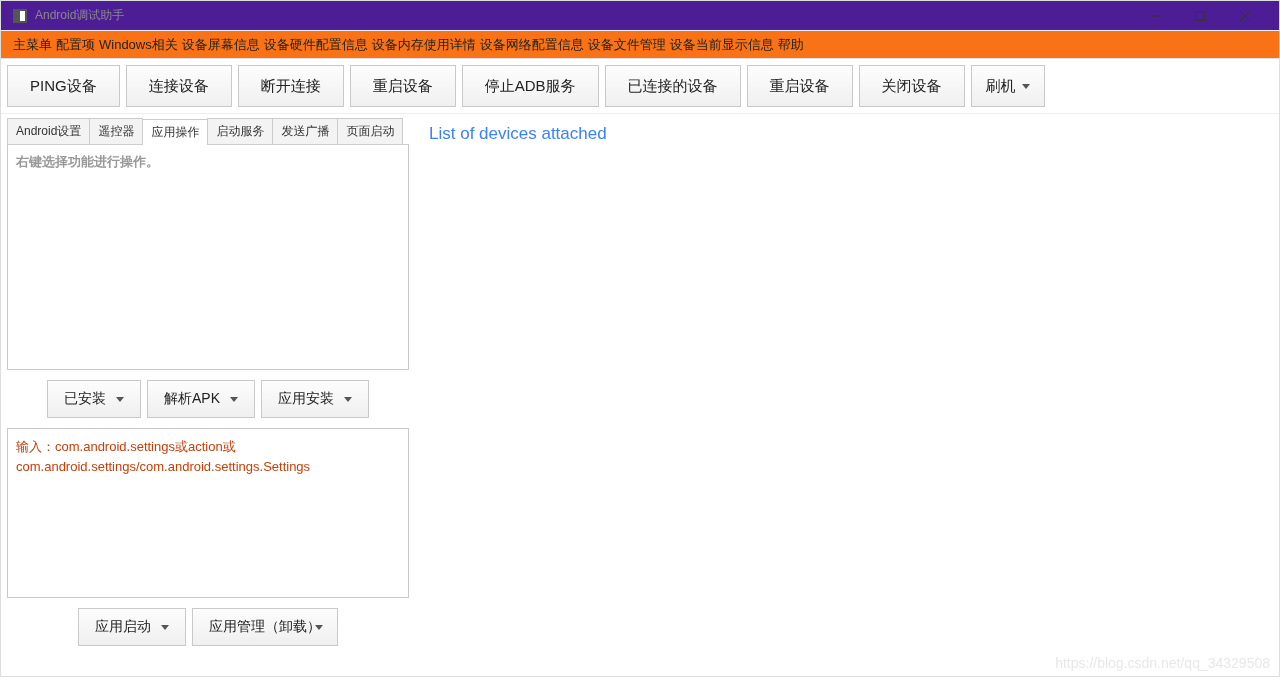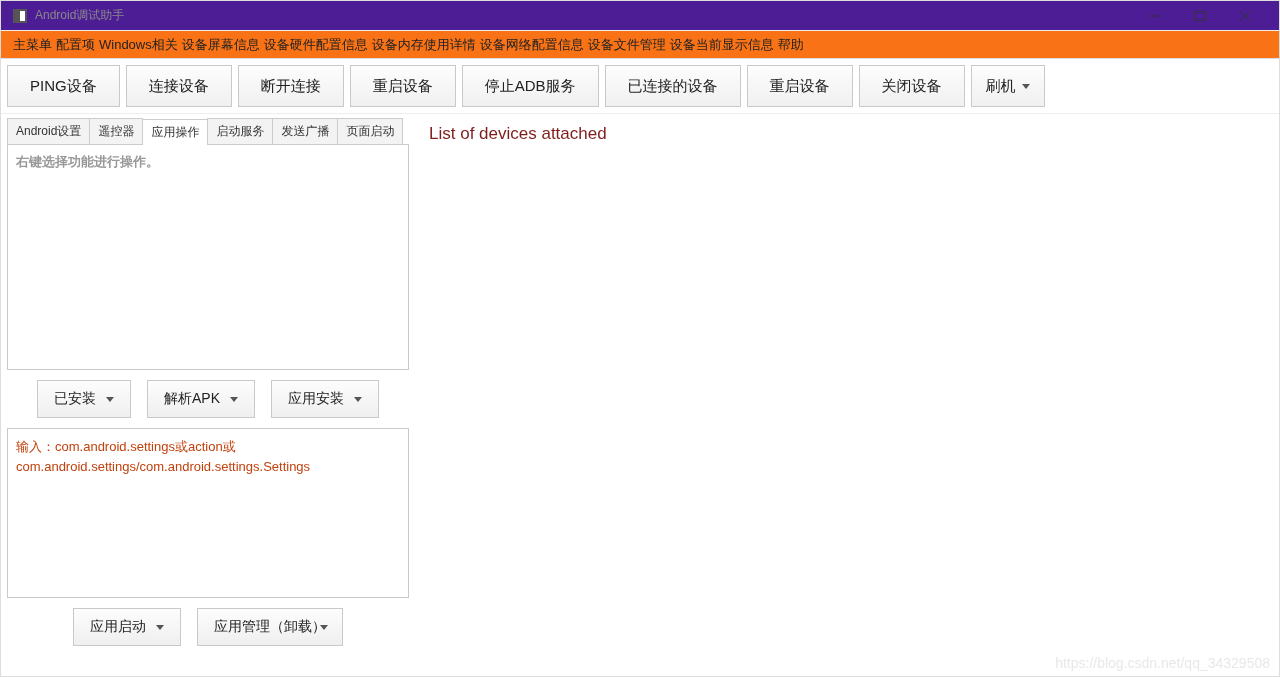--- a/index.html
+++ b/index.html
@@ -113,21 +113,21 @@
       border-top: none;
       background: #fff;
       color: #999;
       font-size: 13px;
       padding: 8px;
       flex: 1;
     }
     .panel-box.upper { height: 225px; flex: none; font-weight: bold; }
     .mid-buttons, .bot-buttons {
       display: flex;
-      gap: 16px;
+      gap: 6px;
       justify-content: center;
       padding: 10px 0;
     }
     .small-btn {
       height: 38px;
       padding: 0 16px;
       border: 1px solid #c9c9c9;
       background: linear-gradient(#fdfdfd, #efefef);
       font-size: 14px;
       color: #222;
@@ -145,21 +145,21 @@
       height: 170px;
       line-height: 1.5;
     }
     .right-panel {
       flex: 1;
       padding: 10px 14px;
       background: #fff;
     }
     .output-text {
       font-size: 17px;
-      color: #7f1d1d;
+      color: #3b82f6;
       font-family: "Segoe UI", Arial, sans-serif;
     }
     .watermark {
       position: absolute;
       bottom: 6px;
       right: 10px;
       color: #e8e8e8;
       font-size: 14px;
       pointer-events: none;
     }

